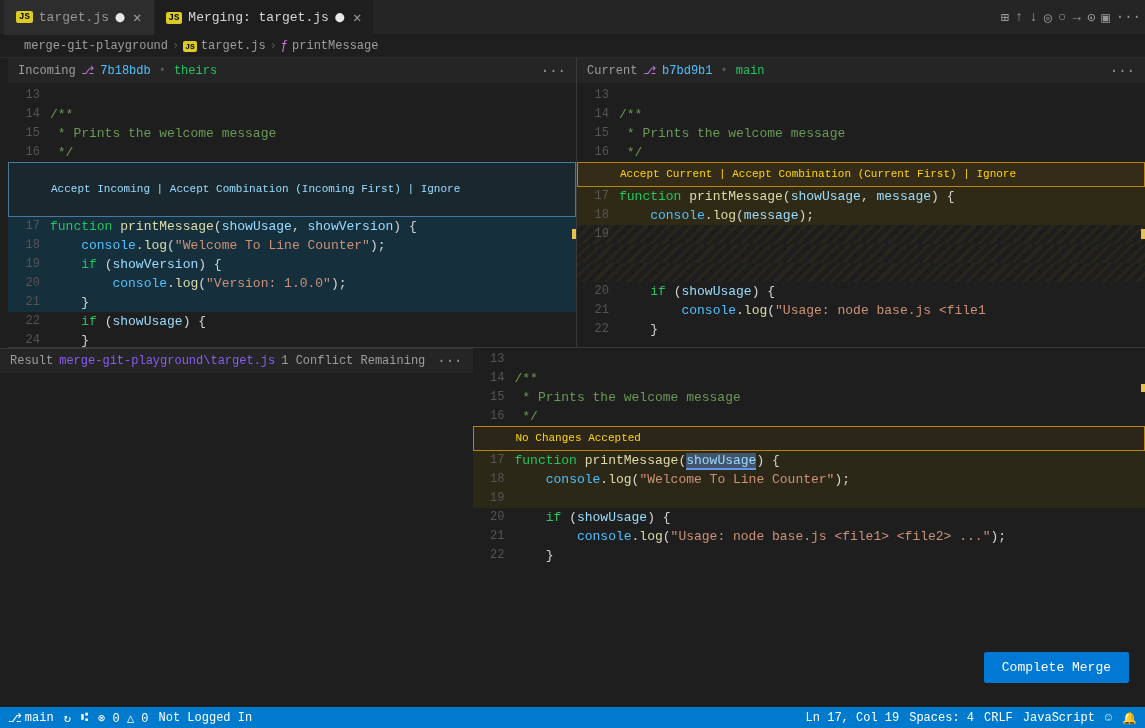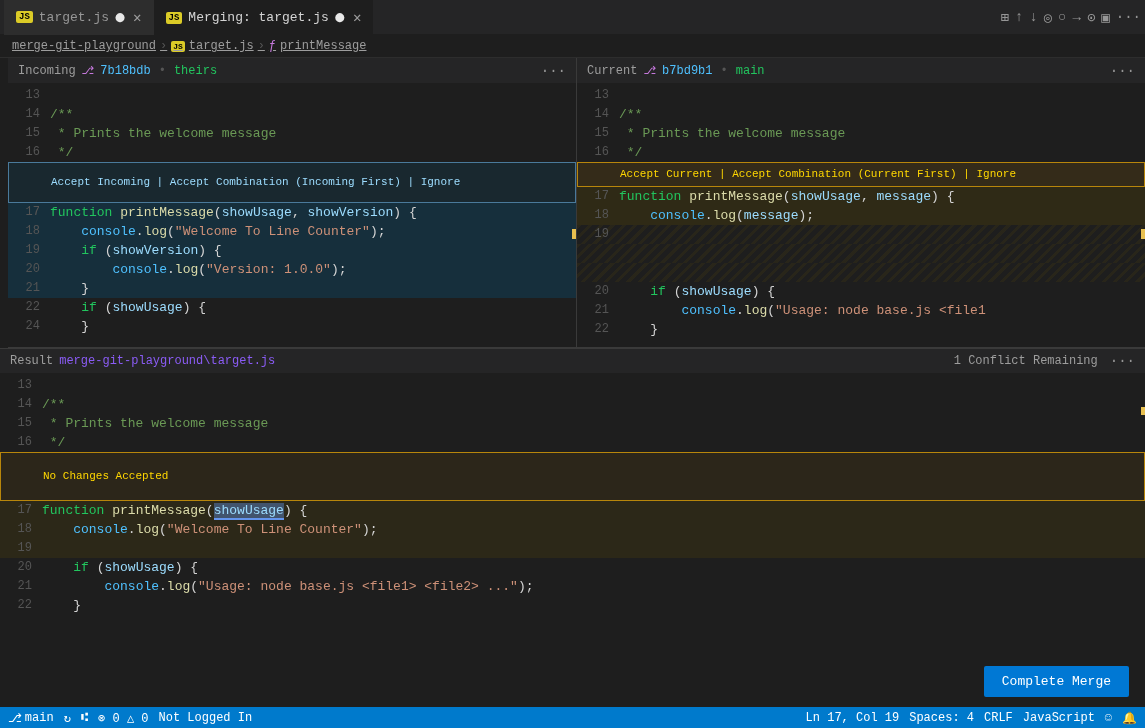--- a/index.html
+++ b/index.html
@@ -52,28 +52,27 @@
       display: flex;
       align-items: center;
       gap: 6px;
       color: #969696;
       font-size: 14px;
     }
 
     
     .breadcrumb {
       background: #1e1e1e;
-      padding: 4px 12px;
+      padding: 4px 24px;
       font-size: 12px;
       color: #9d9d9d;
       display: flex;
       align-items: center;
       gap: 4px;
       border-bottom: 1px solid #2d2d2d;
-      text-decoration: underline;
     }
     .breadcrumb .sep { color: #555; }
     .breadcrumb .icon-js {
       background: #dbcb27;
       color: #000;
       font-size: 8px;
       font-weight: bold;
       padding: 1px 2px;
       border-radius: 2px;
     }
@@ -222,37 +221,37 @@
 
     
     .highlight-cursor {
       background: rgba(100,149,237,0.4);
       border-bottom: 2px solid #6495ed;
     }
 
     
     .complete-merge-btn {
       position: absolute;
-      bottom: 10px;
+      bottom: 24px;
       right: 16px;
       background: #0078d4;
       color: #fff;
       border: none;
       padding: 8px 18px;
       font-size: 13px;
       font-family: 'Consolas', 'Courier New', monospace;
       cursor: pointer;
       border-radius: 2px;
       font-weight: 500;
     }
 
     .bottom-section {
       flex: 1;
       display: flex;
-      flex-direction: column;
+      flex-direction: row;
       position: relative;
       overflow: hidden;
     }
   </style>
 </head>
 <body>
 
 <div class="tab-bar">
   <div class="tab inactive">
     <span class="tab-icon-js">JS</span>
@@ -318,21 +317,21 @@
           <div class="code-line">
             <span class="line-num">15</span>
             <span class="line-content comment"> * Prints the welcome message</span>
           </div>
 
           <div class="code-line">
             <span class="line-num">16</span>
             <span class="line-content comment"> */</span>
           </div>
 
-          <div class="code-line" style="background:rgba(0,100,150,0.15);border:1.5px solid #4a7a9b;margin-left:0px;padding:10px 0">
+          <div class="code-line" style="background:rgba(0,100,150,0.15);border:1.5px solid #4a7a9b;margin-left:0px;padding:17px 0">
             <span class="line-num" style="color:transparent">  </span>
             <span style="font-size:11px;color:#9cdcfe;cursor:pointer;white-space:pre">Accept Incoming | Accept Combination (Incoming First) | Ignore</span>
           </div>
 
           <div class="code-line conflict-incoming">
             <span class="line-num">17</span>
             <span class="line-content"><span class="kw">function</span> <span class="fn">printMessage</span>(<span class="param">showUsage</span>, <span class="param">showVersion</span>) {</span>
           </div>
           <div class="code-line conflict-incoming">
             <span class="line-num">18</span>
@@ -475,21 +474,21 @@
         <div class="code-line">
           <span class="line-num">15</span>
           <span class="line-content comment"> * Prints the welcome message</span>
         </div>
 
         <div class="code-line">
           <span class="line-num">16</span>
           <span class="line-content comment"> */</span>
         </div>
 
-        <div class="code-line" style="background:rgba(180,120,0,0.1);border:1.5px solid #b8860b;padding:14px 0">
+        <div class="code-line" style="background:rgba(180,120,0,0.1);border:1.5px solid #b8860b;padding:2px 0">
           <span class="line-num" style="color:transparent">  </span>
           <span style="font-size:11px;color:#ffd700;white-space:pre">No Changes Accepted</span>
         </div>
 
         <div class="code-line result-conflict">
           <span class="line-num">17</span>
           <span class="line-content"><span class="kw">function</span> <span class="fn">printMessage</span>(<span class="highlight-cursor"><span class="param">showUsage</span></span>) {</span>
         </div>
 
         <div class="code-line result-conflict">

